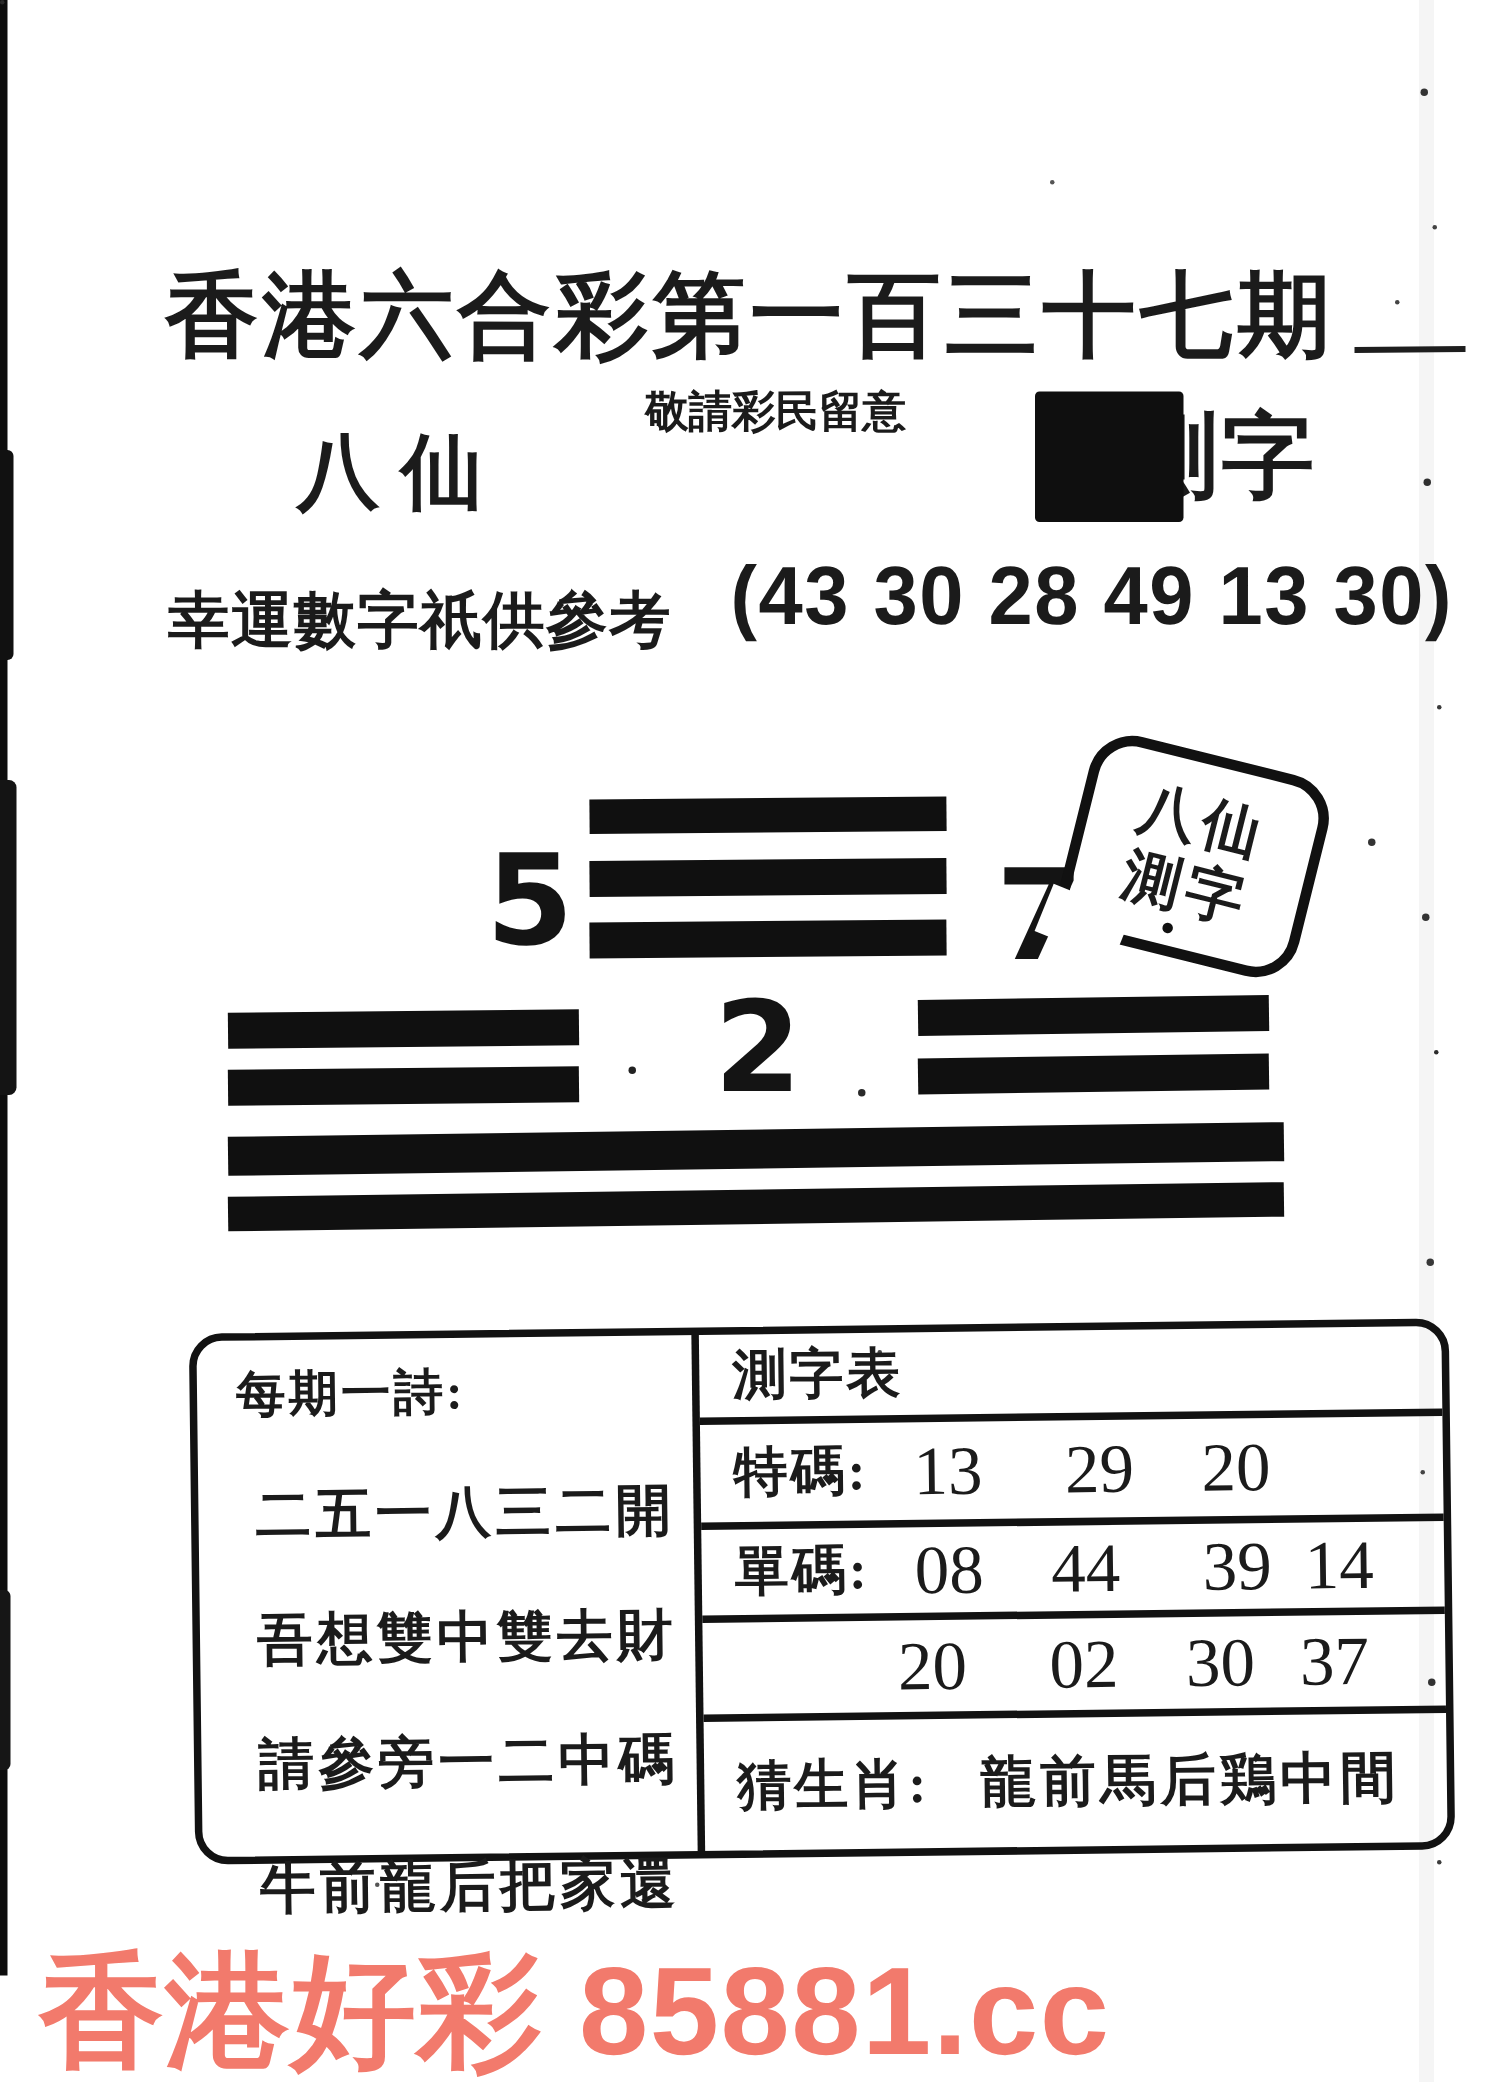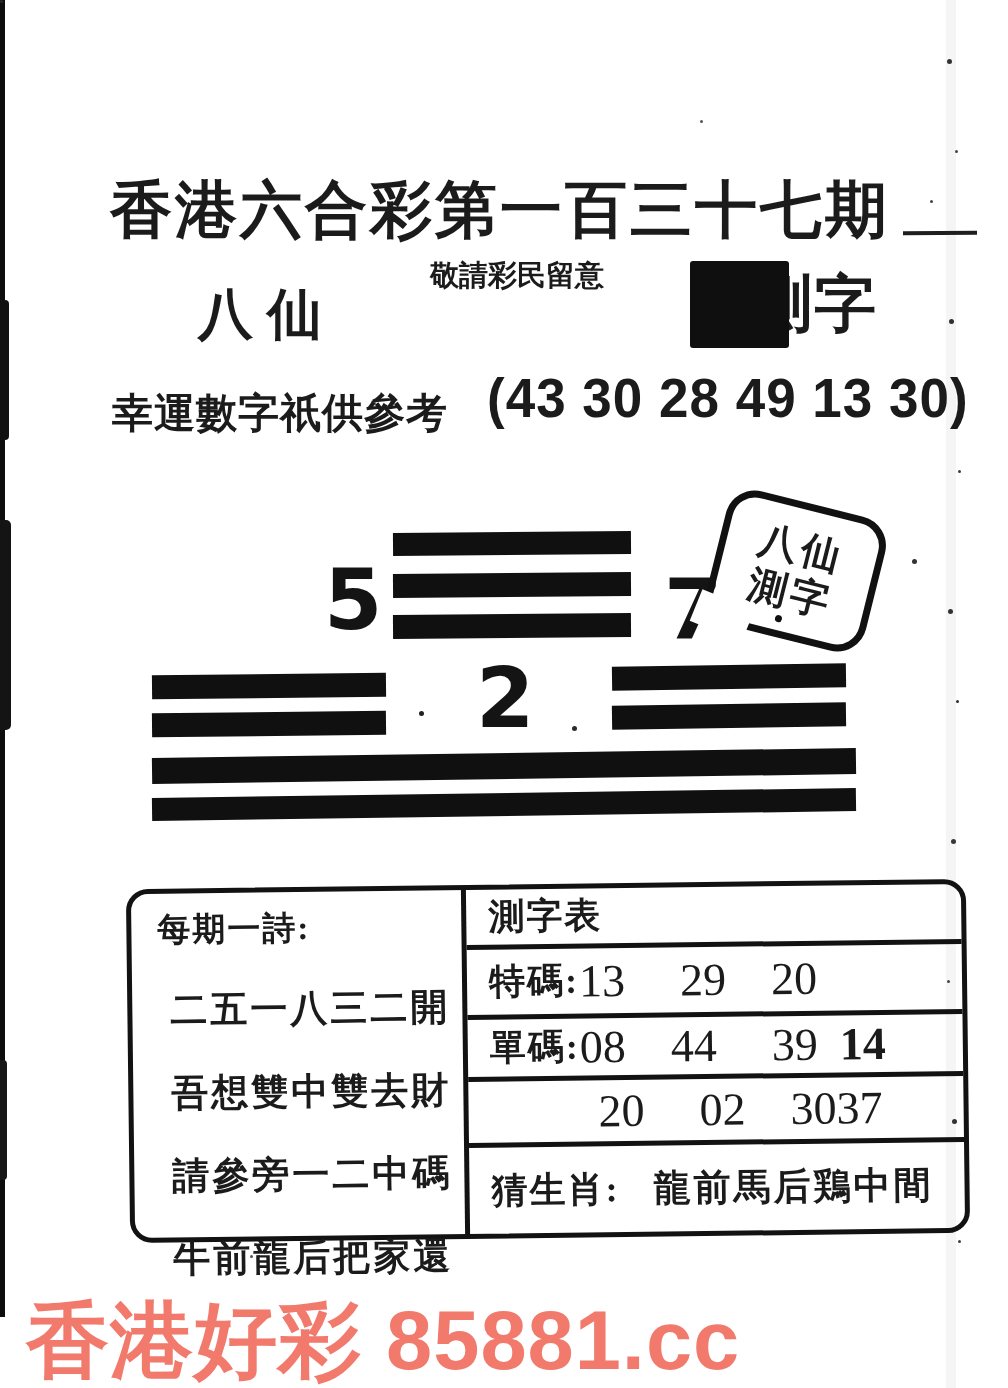--- a/index.html
+++ b/index.html
@@ -80,21 +80,21 @@
   .col-right{flex:1;border-left:5px solid #121212;display:flex;flex-direction:column;}
   .t-row{box-sizing:border-box;border-bottom:5px solid #121212;display:flex;align-items:center;padding-left:22px;}
   .t-row:last-child{border-bottom:none;}
   .r1{height:60px;}
   .r2{height:70px;}
   .r3{height:62px;}
   .r4{height:66px;padding-left:130px;}
   .r5{flex:1;}
   .t-label{font-size:36px;font-weight:bold;letter-spacing:2px;white-space:nowrap;}
   .t-num{font-size:46px;font-family:"Liberation Serif", serif;white-space:nowrap;}
-  .g55{margin-left:55px;} .g45{margin-left:45px;} .g30{} .g22{margin-left:22px;font-weight:bold;}
+  .g55{margin-left:55px;} .g45{margin-left:45px;} .g30{margin-left:30px;} .g22{margin-left:22px;}
   .zodiac{font-size:37px;font-weight:bold;letter-spacing:3px;margin-left:34px;white-space:nowrap;}
   
   .watermark{
     left:26px;top:1286px;font-size:83px;font-weight:bold;letter-spacing:1px;white-space:nowrap;
     font-family:"Liberation Sans", sans-serif;
   }
 </style>
 </head>
 <body>
 

